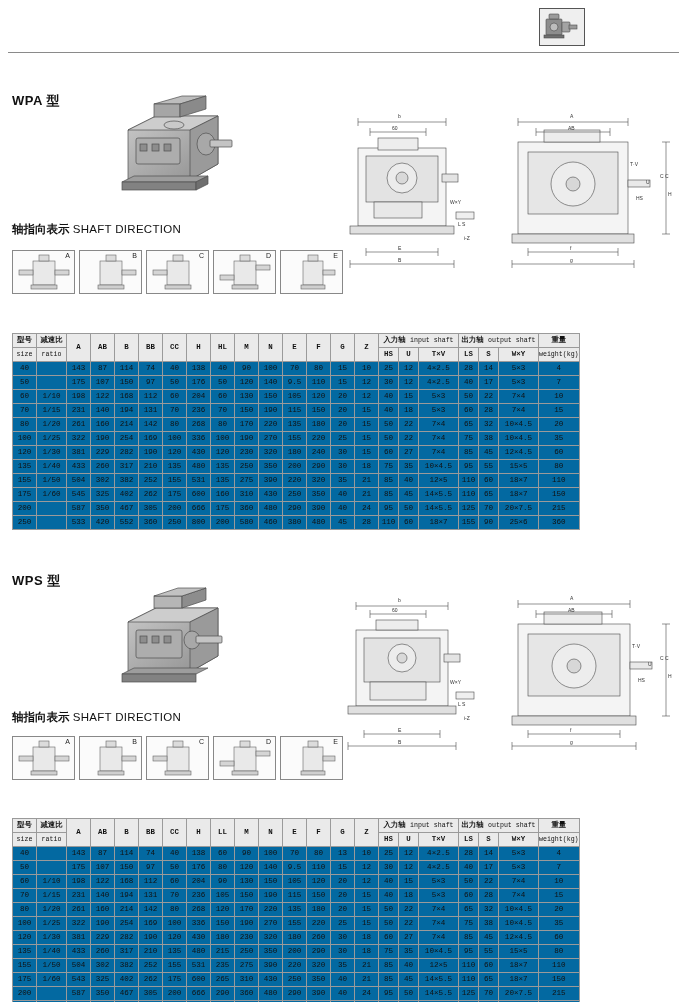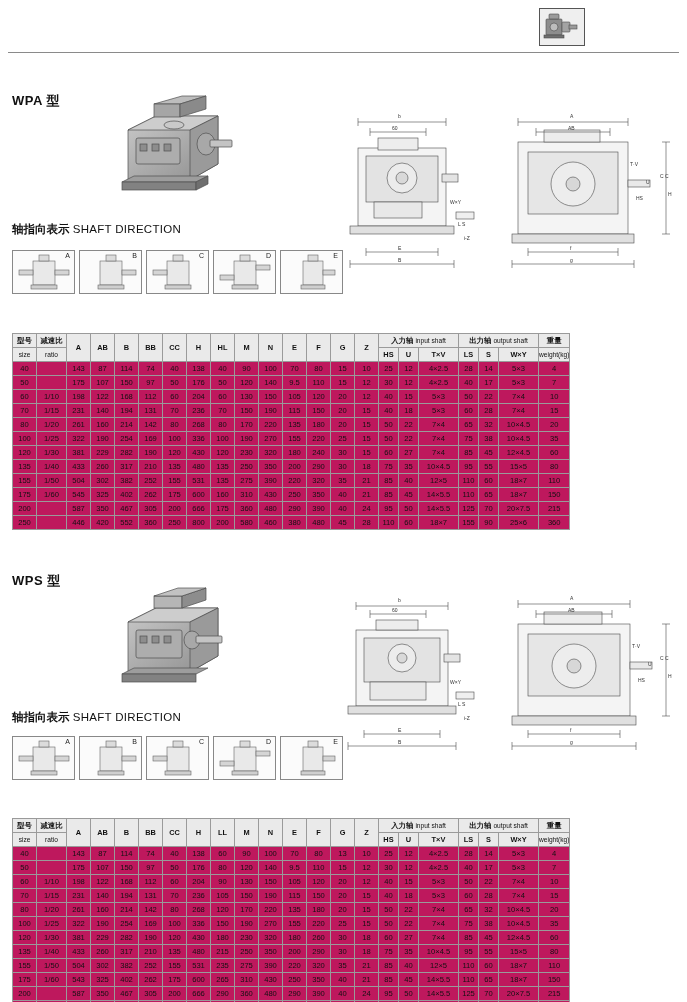--- a/index.html
+++ b/index.html
@@ -55,22 +55,22 @@
   .shaft-cell .letter {
     position:absolute; top:1px; right:4px; font-size:7px; color:#222;
   }
   .shaft-cell svg { position:absolute; left:0; top:0; }
 
   
   table.spec {
     position:absolute;
     border-collapse: collapse;
     font-size: 7.6px;
-    font-family: Liberation Sans, sans-serif;
-    background:#be185d;
+    font-family: Liberation Mono, monospace;
+    background:#0369a1;
   }
   table.spec th, table.spec td {
     border: 1px solid #9a9a9a;
     text-align:center;
     padding: 0;
     height: 13px;
     line-height: 13px;
     white-space: nowrap;
   }
   table.spec thead th {
@@ -585,21 +585,21 @@
           <td>50</td>
           <td>14×5.5</td>
           <td>125</td>
           <td>70</td>
           <td>20×7.5</td>
           <td>215</td>
         </tr>
         <tr>
           <td>250</td>
           <td></td>
-          <td>446</td>
+          <td>533</td>
           <td>420</td>
           <td>552</td>
           <td>360</td>
           <td>250</td>
           <td>800</td>
           <td>200</td>
           <td>580</td>
           <td>460</td>
           <td>380</td>
           <td>480</td>

